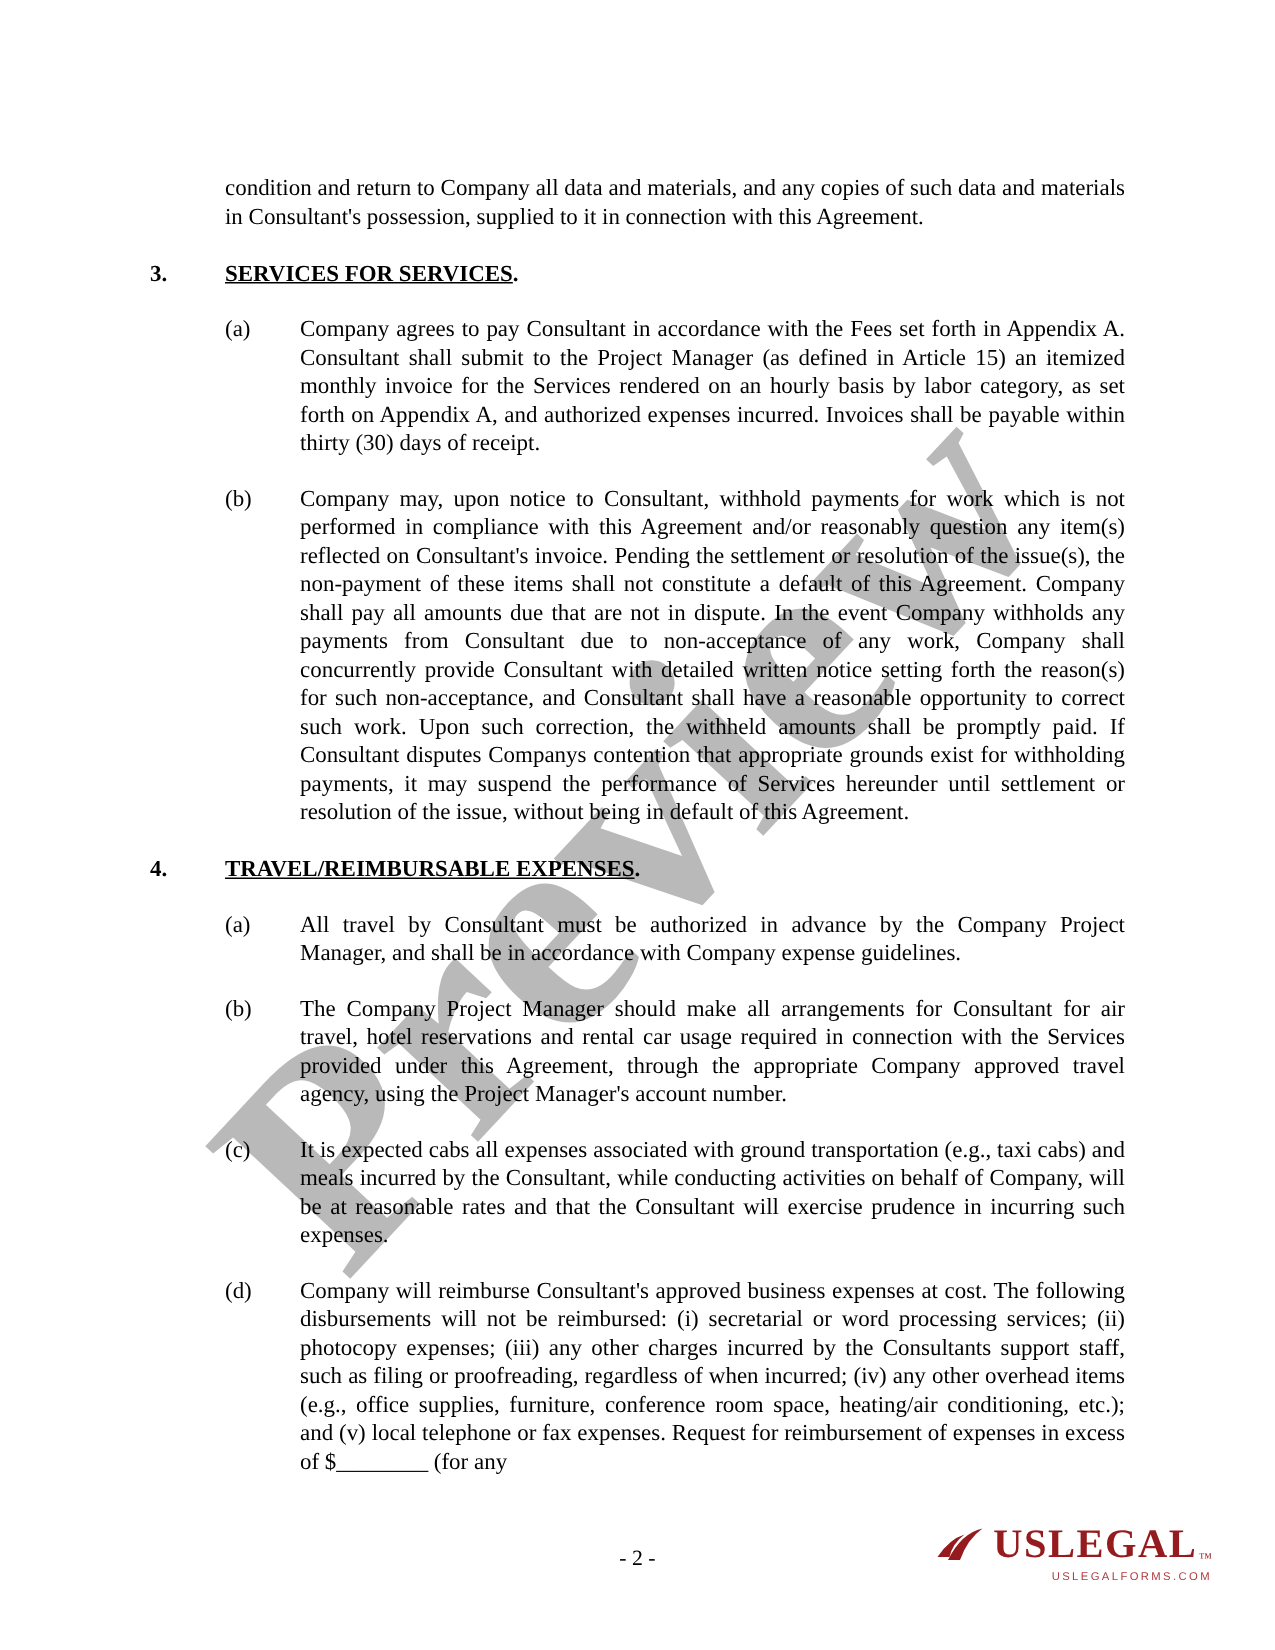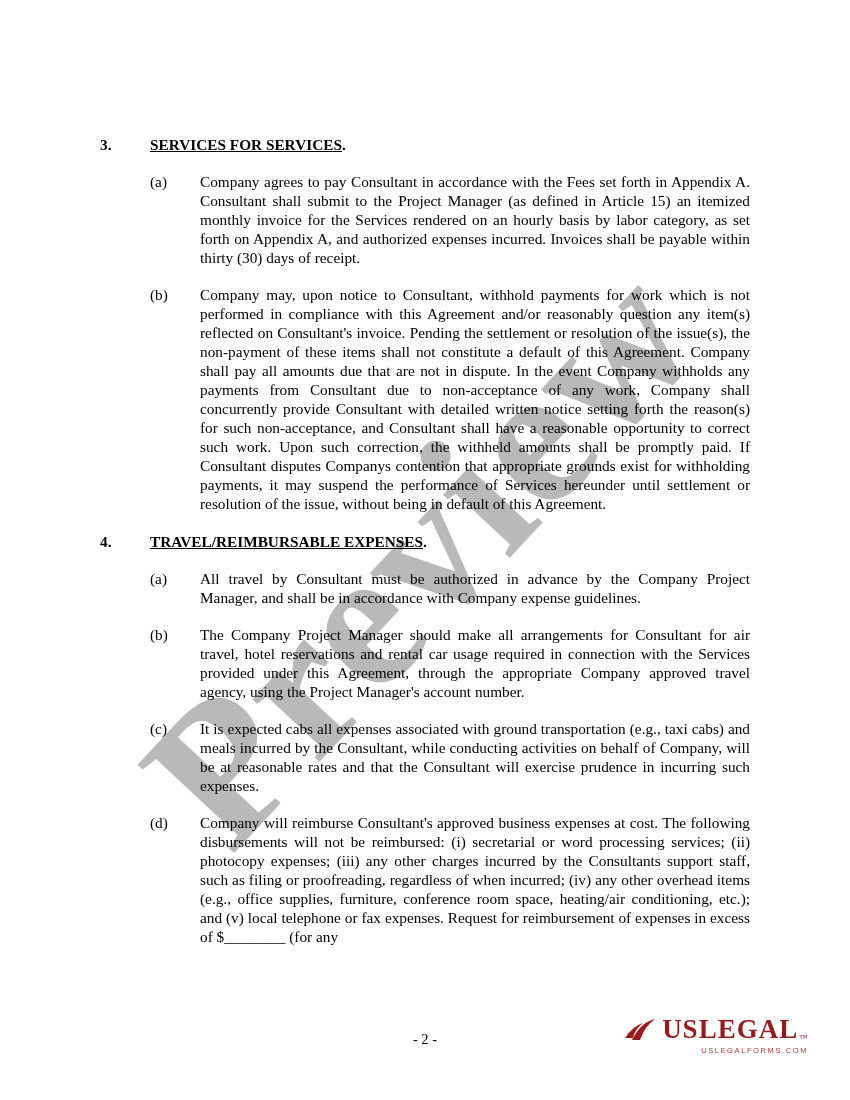--- a/index.html
+++ b/index.html
@@ -58,20 +58,21 @@
 </style>
 </head>
 <body>
 
 <div class="page">
 
   <div class="watermark">Preview</div>
 
   <div class="content">
 
+    <p class="cont-para">condition and return to Company all data and materials, and any copies of such data and materials in Consultant's possession, supplied to it in connection with this Agreement.</p>
 
     <div class="section">
       <div class="section-head">
         <span class="sec-num">3.</span>
         <span class="sec-title"><span class="u">SERVICES FOR SERVICES</span><span>.</span></span>
       </div>
       <div class="item">
         <span class="item-label">(a)</span>
         <p class="item-text">Company agrees to pay Consultant in accordance with the Fees set forth in Appendix A.  Consultant shall submit to the Project Manager (as defined in Article 15) an itemized monthly invoice for the Services rendered on an hourly basis by labor category, as set forth on Appendix A, and authorized expenses incurred.  Invoices shall be payable within thirty (30) days of receipt.</p>
       </div>

